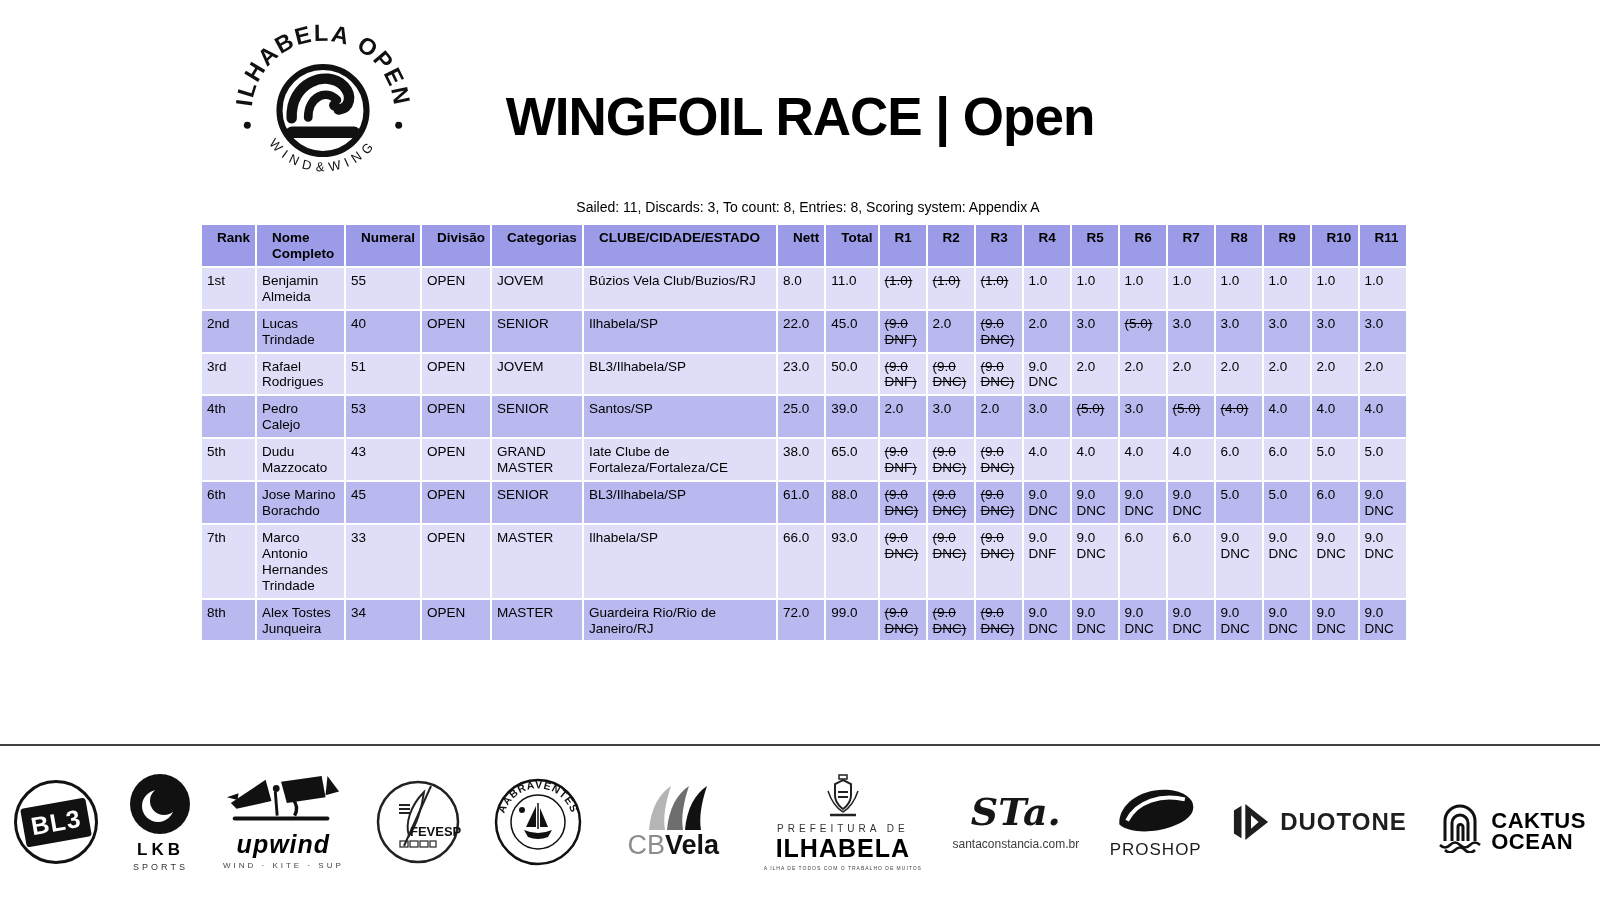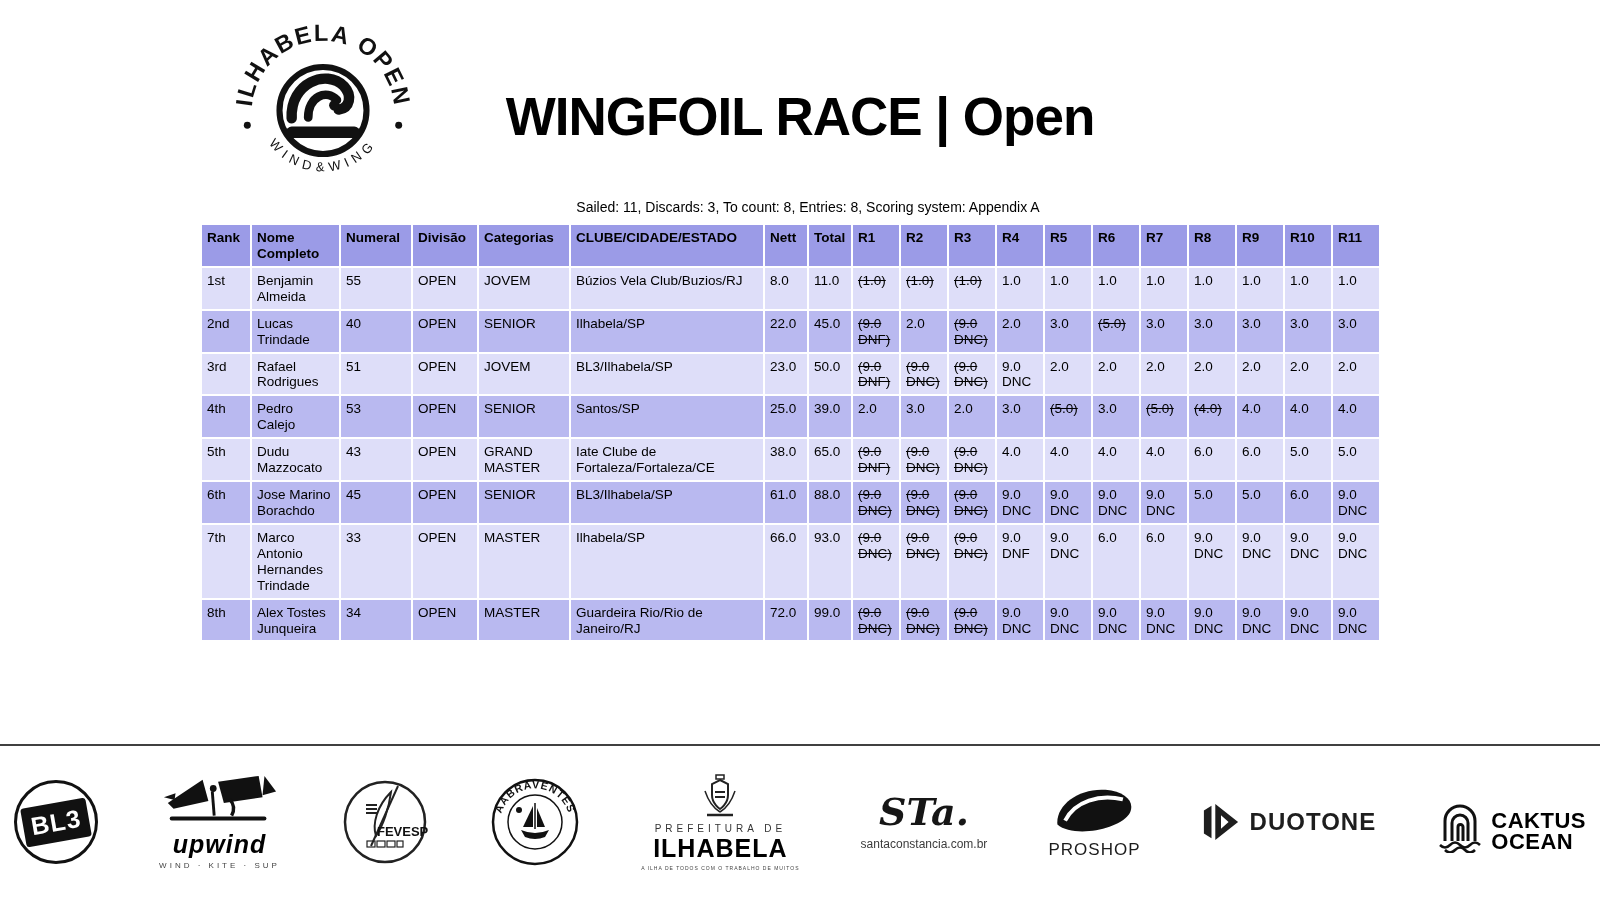--- a/index.html
+++ b/index.html
@@ -12,21 +12,21 @@
   .logo text { font-family:"Liberation Sans", sans-serif; fill:#111; }
   .page-title { position:absolute; left:0; top:86px; width:100%; text-align:center;
                 font-size:53px; font-weight:bold; letter-spacing:-1px; }
   .summary { position:absolute; top:199px; left:8px; width:100%; text-align:center;
              font-size:14px; font-weight:normal; }
 
   
   table.results { position:absolute; left:200px; top:223px; border-collapse:separate;
                   border-spacing:2px; table-layout:fixed; font-size:13.5px; }
   .results th { background:var(--header-bg); font-weight:bold; text-align:left;
-                vertical-align:top; padding:5px 5px 4px 5px; line-height:1.18; }
+                vertical-align:top; padding:5px 5px 4px 15px; line-height:1.18; }
   .results td { vertical-align:top; text-align:left; padding:5px 5px 4px 5px; line-height:1.18;
                 overflow:hidden; }
   tr.light td { background:var(--row-light); }
   tr.dark  td { background:var(--row-dark); }
   .discard { text-decoration:line-through; }
 
   
   .divider { position:absolute; top:744px; left:0; width:1600px; border-top:2px solid var(--divider); }
   .sponsors { position:absolute; top:756px; left:0; width:1600px; height:132px;
               display:flex; align-items:center; justify-content:space-between; padding:0 14px; }
@@ -316,20 +316,29 @@
   <div class="divider"></div>
 
   <div class="sponsors">
 
     <div class="sponsor">
       <div class="bl3-circle">
         <div class="bl3-box"><span>BL3</span></div>
       </div>
     </div>
 
+    <div class="sponsor">
+      <svg width="64" height="64" viewBox="0 0 64 64">
+        <circle cx="32" cy="32" r="30" fill="#111"></circle>
+        <circle cx="30" cy="34" r="16" fill="#fff"></circle>
+        <circle cx="36" cy="29" r="14" fill="#111"></circle>
+      </svg>
+      <div class="lkb-name">LKB</div>
+      <div class="lkb-sub">SPORTS</div>
+    </div>
 
     <div class="sponsor">
       <svg width="116" height="58" viewBox="0 0 120 60">
         <path d="M6 30 L42 6 L48 28 L12 36 Z" fill="#111"></path>
         <path d="M14 20 L2 24 L13 27 Z" fill="#111"></path>
         <path d="M58 8 L100 2 L104 24 L64 30 Z" fill="#111"></path>
         <path d="M106 2 L118 18 L104 22 Z" fill="#111"></path>
         <rect x="8" y="44" width="100" height="4" rx="2" fill="#111"></rect>
         <path d="M52 18 L54 43" stroke="#111" stroke-width="3" fill="none"></path>
         <circle cx="53" cy="15" r="3.5" fill="#111"></circle>
@@ -366,20 +375,30 @@
           <textPath href="#abvArc" startOffset="50%" text-anchor="middle">AABRAVENTES</textPath>
         </text>
         <path d="M45 26 L45 52" stroke="#111" stroke-width="1.5" fill="none"></path>
         <path d="M43 29 L33 50 L43 50 Z" fill="#111"></path>
         <path d="M47 31 L55 50 L47 50 Z" fill="#111"></path>
         <path d="M31 53 Q45 59 59 53 L55 60 Q45 64 35 60 Z" fill="#111"></path>
         <circle cx="29" cy="33" r="3" fill="#111"></circle>
       </svg>
     </div>
 
+    <div class="sponsor">
+      <svg width="120" height="50" viewBox="0 0 120 50">
+        <path d="M36 46 C38 24 46 10 58 2 C52 20 50 34 52 46 Z" fill="#b5b5b5"></path>
+        <path d="M54 46 C56 24 64 10 76 2 C70 20 68 34 70 46 Z" fill="#6e6e6e"></path>
+        <path d="M72 46 C74 24 82 10 94 2 C88 20 86 34 88 46 Z" fill="#111"></path>
+      </svg>
+      <div class="cbvela-text">
+        <span class="cb">CB</span><span class="vela">Vela</span>
+      </div>
+    </div>
 
     <div class="sponsor">
       <svg width="40" height="46" viewBox="0 0 40 46">
         <path d="M20 7 l8 4 v11 c0 9 -8 14 -8 14 c0 0 -8 -5 -8 -14 v-11 z" fill="none" stroke="#222" stroke-width="2"></path>
         <path d="M16 2 h8 v4 h-8 z" fill="none" stroke="#222" stroke-width="1.5"></path>
         <path d="M5 18 C9 30 15 36 20 39 M35 18 C31 30 25 36 20 39" fill="none" stroke="#222" stroke-width="1.5"></path>
         <path d="M15 19 h10 M15 24 h10" stroke="#222" stroke-width="2"></path>
         <path d="M7 42 h26" stroke="#222" stroke-width="2.5"></path>
       </svg>
       <div class="pref-line">PREFEITURA DE</div>

